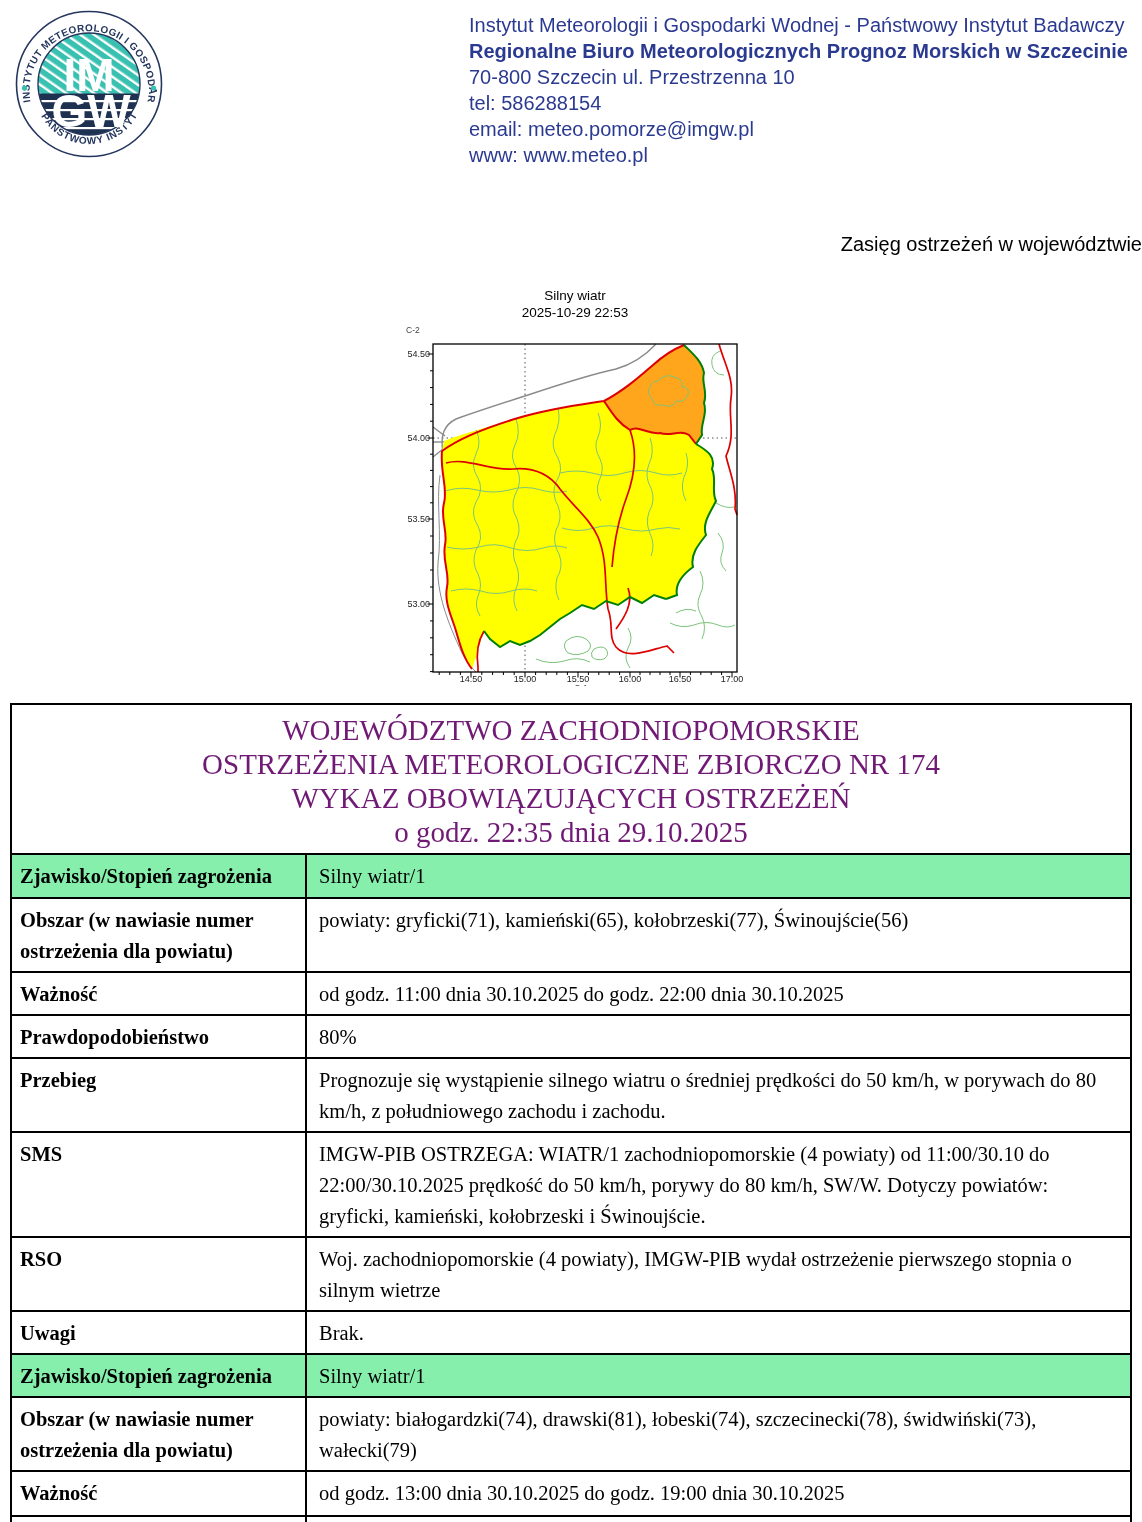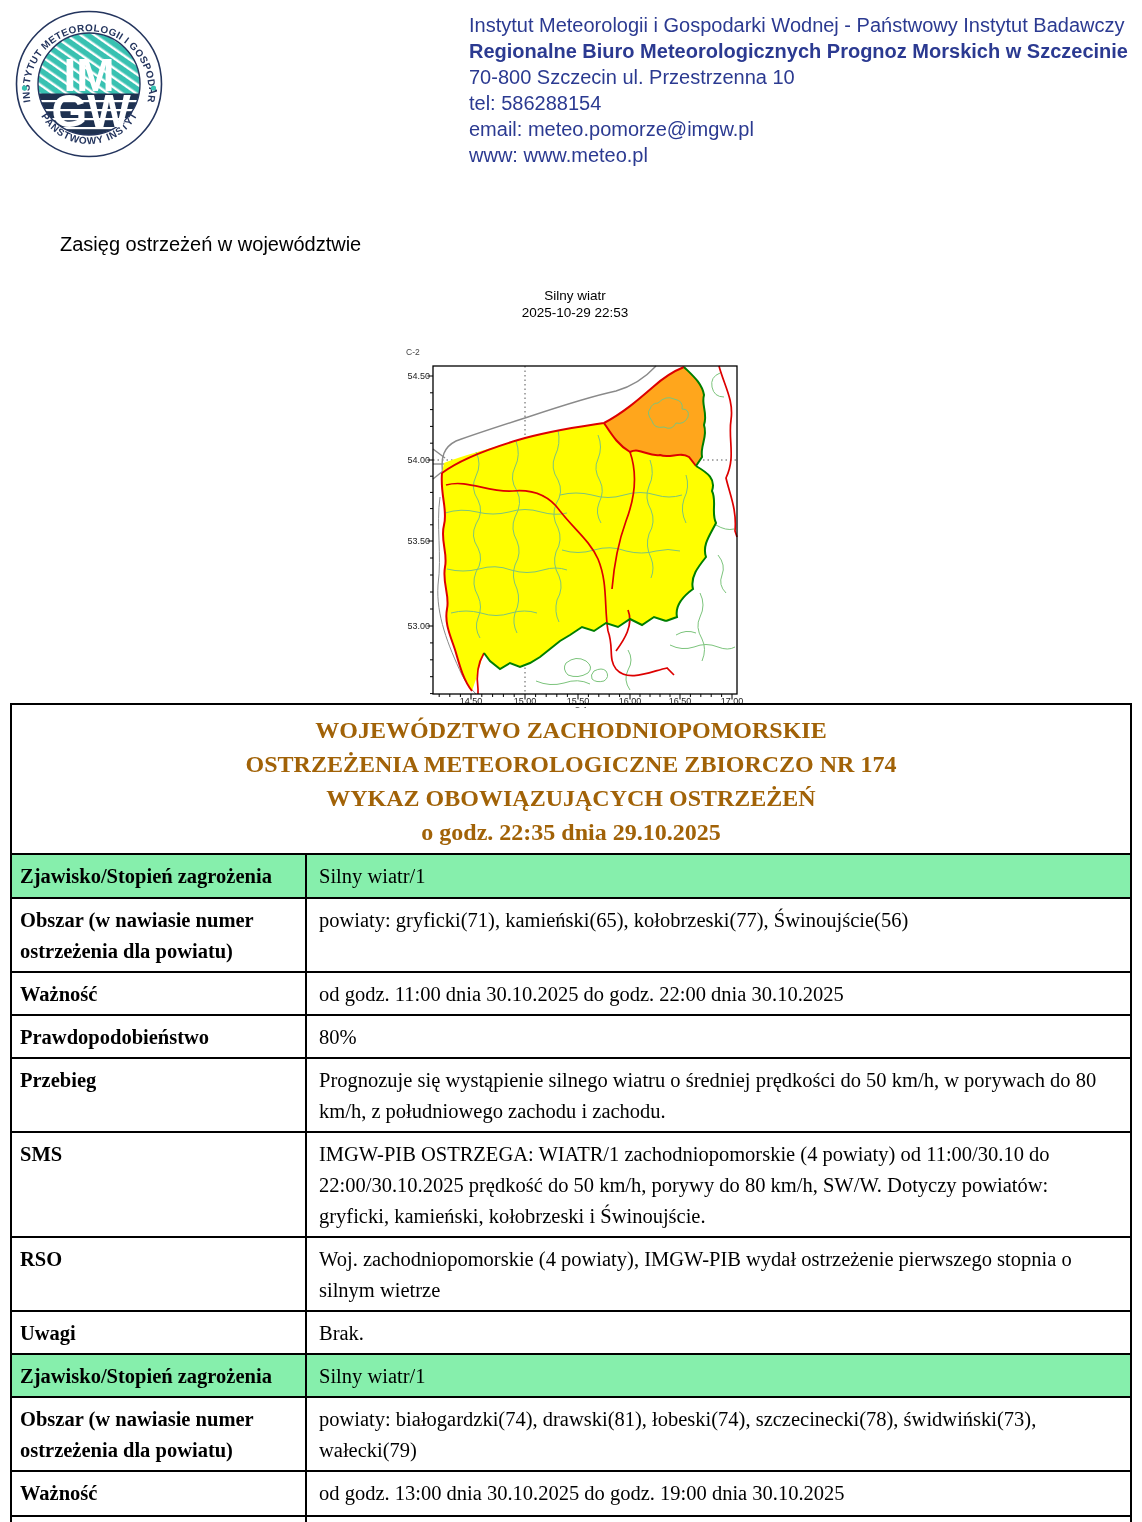--- a/index.html
+++ b/index.html
@@ -4,34 +4,34 @@
 <style>
   html,body{margin:0;padding:0;background:#fff;}
   body{position:relative;width:1142px;height:1522px;font-family:"Liberation Sans",sans-serif;overflow:hidden;}
 
   
   .logo{position:absolute;left:15px;top:10px;width:148px;height:148px;}
   .org{position:absolute;top:12px;right:14px;text-align:left;color:#2b3a91;font-size:20px;line-height:26px;}
   .org .b{font-weight:bold;}
 
   
-  .map-title{position:absolute;top:233px;left:60px;width:1082px;text-align:left;font-size:20px;color:#000;}
+  .map-title{position:absolute;top:233px;left:60px;width:1082px;text-align:right;font-size:20px;color:#000;}
   .map-sub{position:absolute;top:287px;left:0;width:1150px;text-align:center;font-size:13.5px;line-height:17px;color:#000;}
-  .map-fig{position:absolute;left:404px;top:345px;width:359px;height:363px;overflow:hidden;}
+  .map-fig{position:absolute;left:404px;top:323px;width:359px;height:363px;overflow:hidden;}
   .map-fig svg{display:block;}
 
   
   .tbl-wrap{position:absolute;left:10px;top:703px;width:1122px;}
   table.warn{border-collapse:collapse;width:100%;table-layout:fixed;border:2px solid #000;}
   table.warn td{border:2px solid #000;font-family:"Liberation Serif",serif;font-size:20.5px;line-height:31px;
      vertical-align:top;padding:6px 12px 4px 12px;color:#000;}
   table.warn td.lbl{font-weight:bold;padding-left:8px;padding-right:4px;}
   table.warn tr.hl td{background:#86efac;}
   td.ttl{text-align:center;padding:8px 4px 4px 4px !important;}
-  .ttl div{color:#a16207;font-family:"Liberation Serif",serif;font-weight:bold;font-size:24px;line-height:34px;}
+  .ttl div{color:#701a75;font-family:"Liberation Serif",serif;font-weight:normal;font-size:29px;line-height:34px;}
 
   
   .axlbl{font-family:"Liberation Sans",sans-serif;font-size:9px;fill:#222;}
   .corner{font-family:"Liberation Sans",sans-serif;font-size:8.5px;fill:#444;}
 </style>
 </head>
 <body>
 
 <div class="logo">
   <svg width="148" height="148" viewBox="0 0 148 148">

